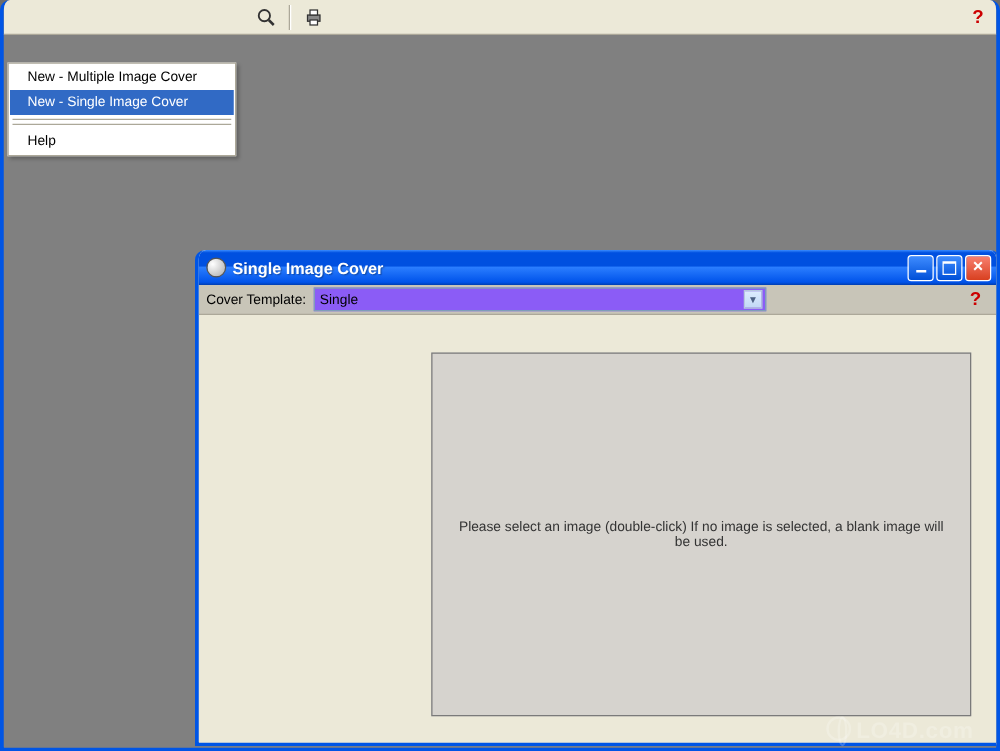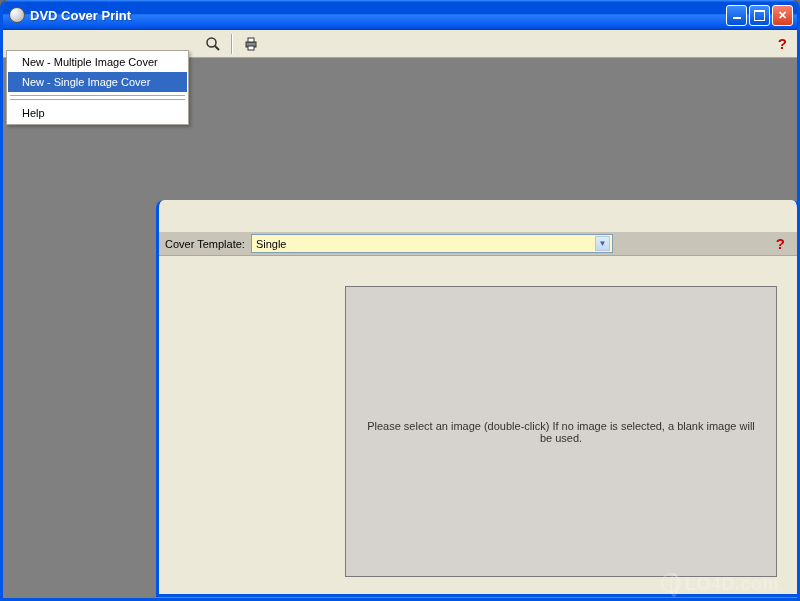--- a/index.html
+++ b/index.html
@@ -165,29 +165,28 @@
     }
     .child-window .titlebar { height: 28px; }
     .child-toolbar {
       height: 24px;
       background: #c8c5b8;
       border-bottom: 1px solid #aca899;
       display: flex;
       align-items: center;
       padding: 0 6px;
       gap: 6px;
-      margin-top: 32px;
     }
     .child-toolbar .label {
       font-size: 11px;
     }
     .combo {
       width: 362px;
       height: 19px;
-      background: #fef9c3;
+      background: #8b5cf6;
       border: 1px solid #7f9db9;
       display: flex;
       align-items: center;
       padding: 0 2px 0 4px;
       font-size: 11px;
     }
     .combo .val { flex: 1; }
     .combo .arrow {
       width: 15px; height: 15px;
       background: linear-gradient(to bottom,#ddecfe,#c2d9f6);
@@ -242,29 +241,20 @@
       width: 4px; height: 20px;
       border: 2px solid rgba(255,255,255,0.22);
       border-radius: 50%;
     }
   </style>
 </head>
 <body>
 
 <div class="main-window">
 
-  <div class="titlebar">
-    <div class="app-icon"></div>
-    <div class="title">DVD Cover Print</div>
-    <div class="winbtns">
-      <div class="winbtn min"></div>
-      <div class="winbtn max"></div>
-      <div class="winbtn close"></div>
-    </div>
-  </div>
 
 
   <div class="toolbar">
     <div class="spacer"></div>
     <div class="tb-btn">
       <svg width="16" height="16" viewBox="0 0 16 16">
           <circle cx="6.5" cy="6.5" r="4.5" fill="none" stroke="#333" stroke-width="1.5"></circle>
           <line x1="10" y1="10" x2="14" y2="14" stroke="#333" stroke-width="2"></line>
         </svg>
     </div>
@@ -283,20 +273,29 @@
 
   <div class="dropdown">
     <div class="ditem">New - Multiple Image Cover</div>
     <div class="ditem hl">New - Single Image Cover</div>
     <div class="dsep"></div>
     <div class="dsep"></div>
     <div class="ditem">Help</div>
   </div>
 
   <div class="child-window">
+    <div class="titlebar">
+      <div class="app-icon"></div>
+      <div class="title">Single Image Cover</div>
+      <div class="winbtns">
+        <div class="winbtn min"></div>
+        <div class="winbtn max"></div>
+        <div class="winbtn close"></div>
+      </div>
+    </div>
     <div class="child-toolbar">
       <span class="label">Cover Template:</span>
       <div class="combo">
         <span class="val">Single</span>
         <span class="arrow">▼</span>
       </div>
       <div class="tb-help">?</div>
     </div>
     <div class="child-content">
       <div class="image-box">

